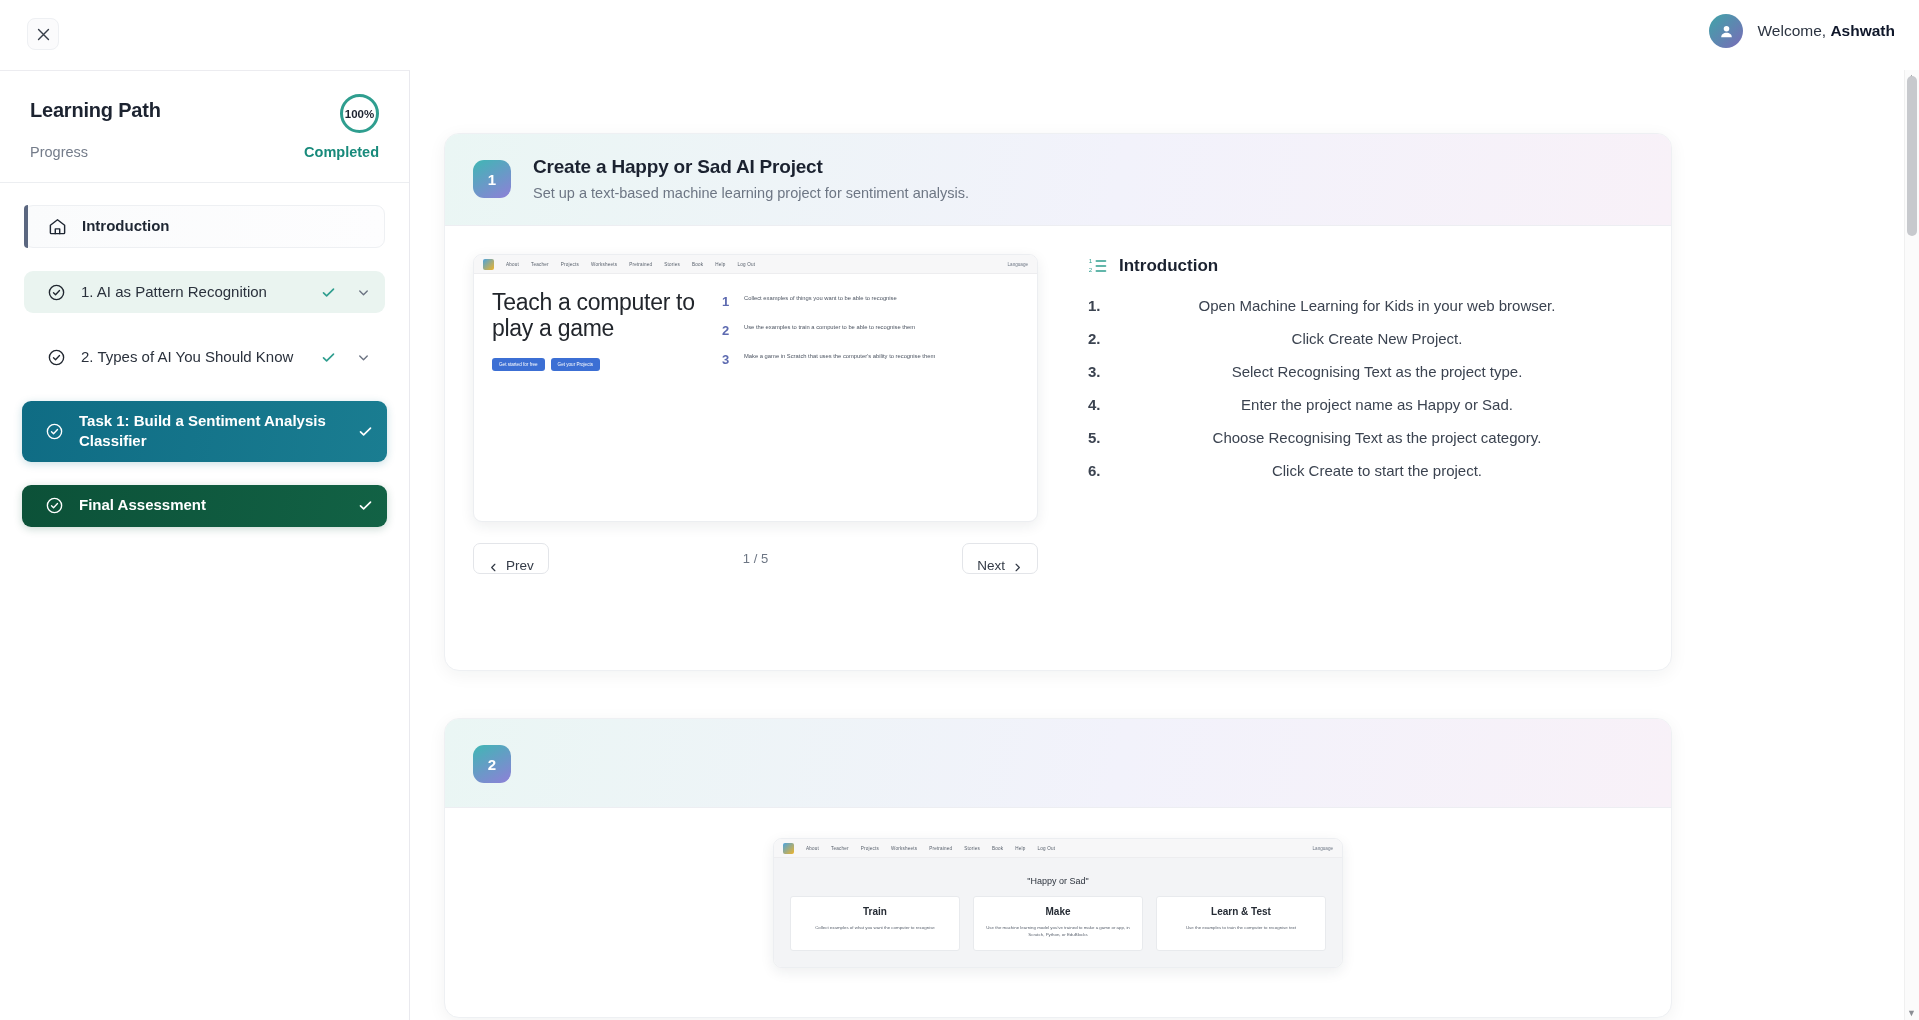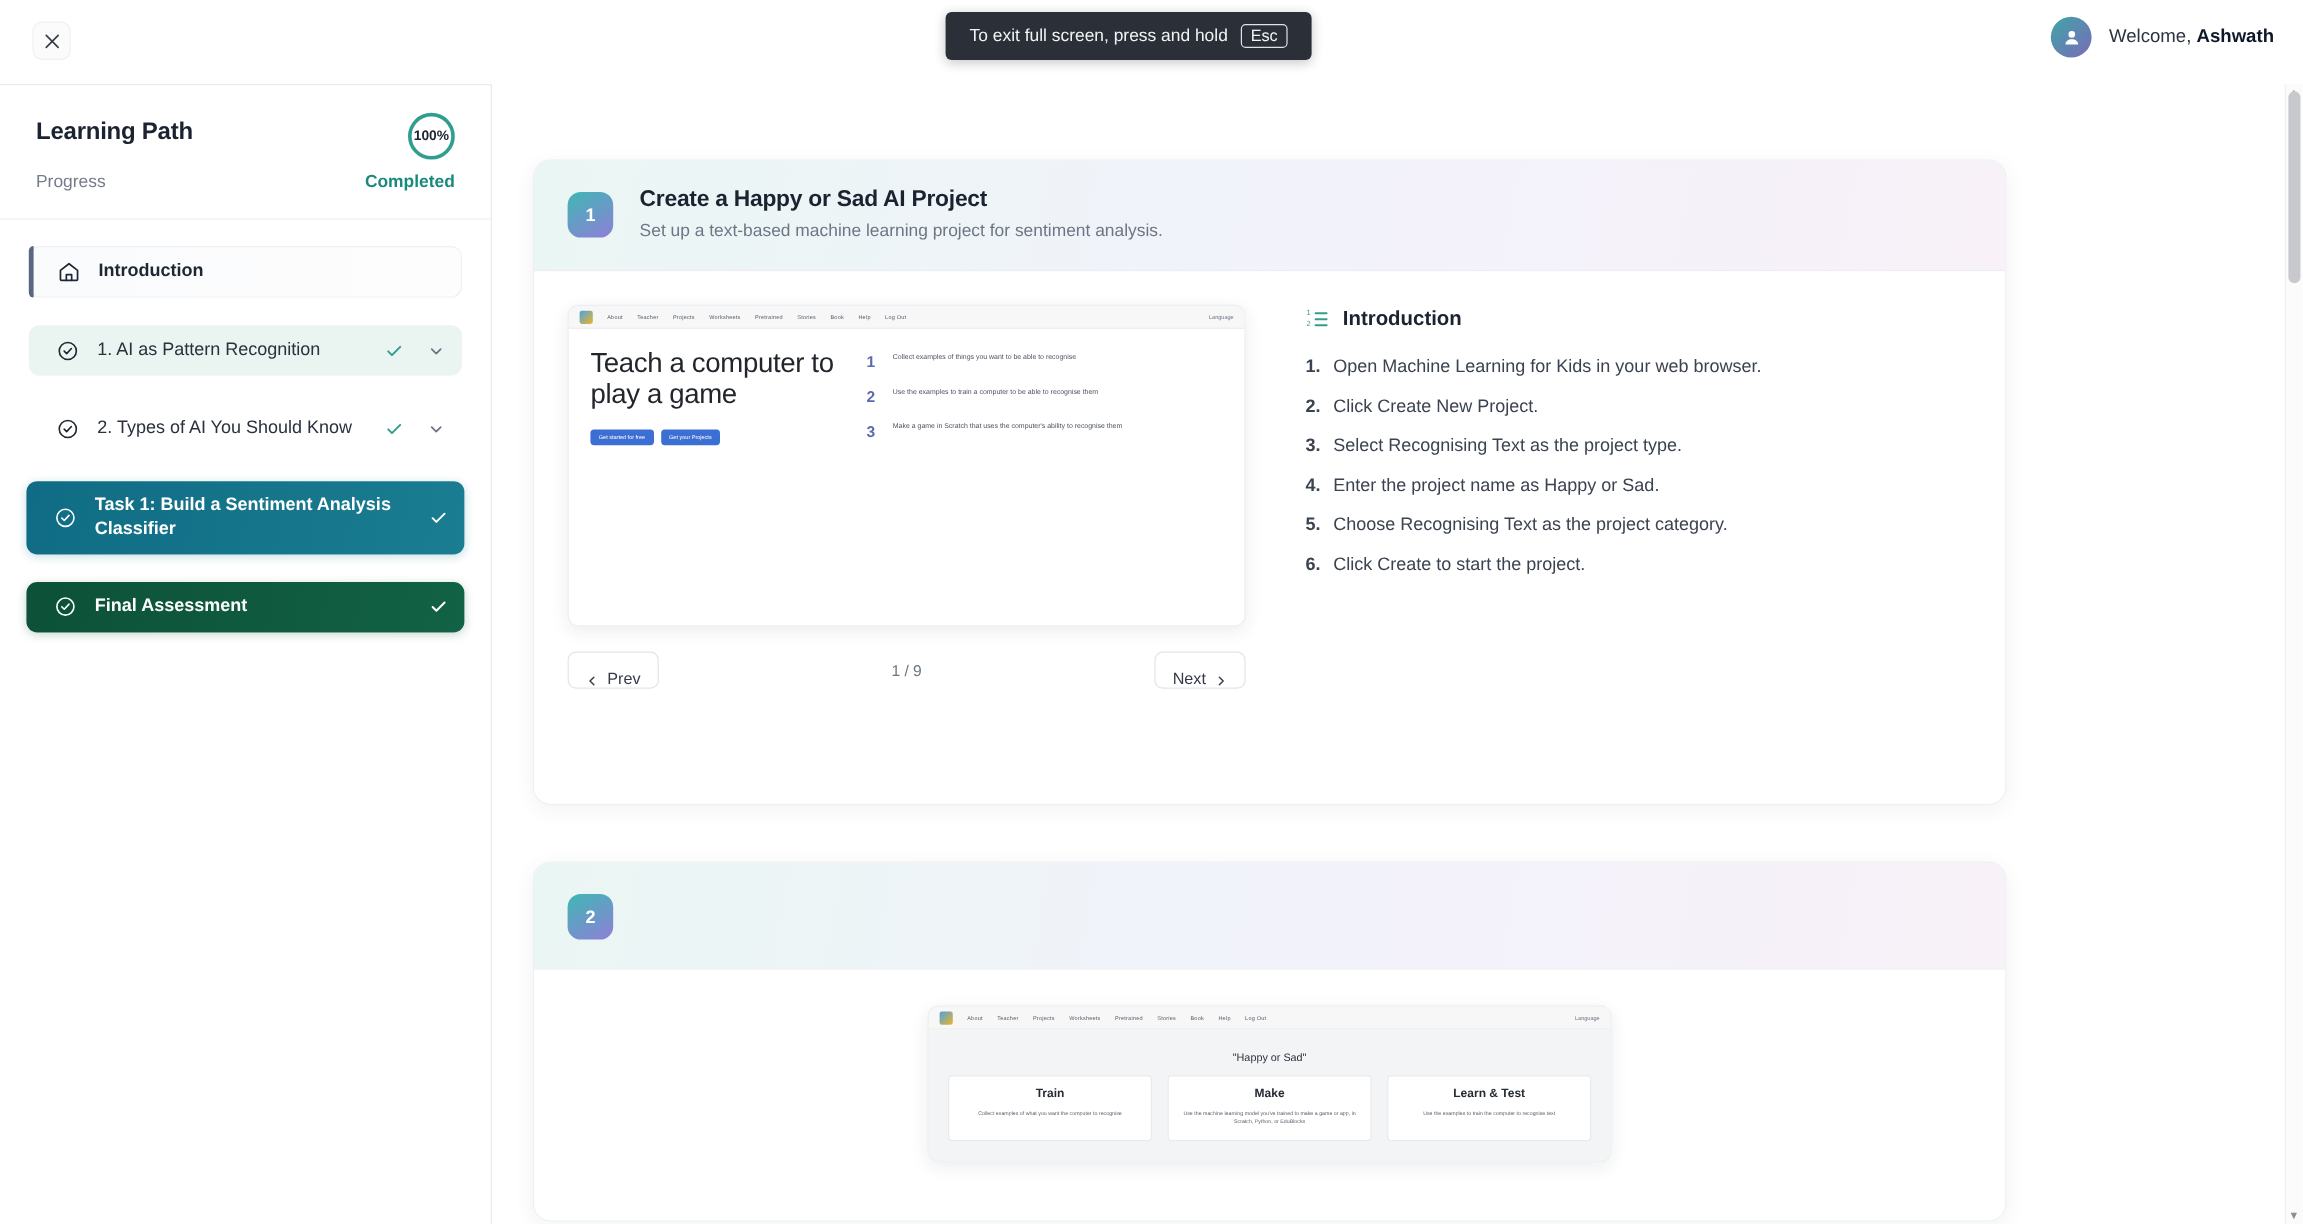--- a/index.html
+++ b/index.html
@@ -199,21 +199,21 @@
     height: 31px; padding: 0 14px;
     border: 1px solid #e3e5e9; border-radius: 7px;
     background: #fff; font-size: 13.5px; color: #343b47; cursor: pointer;
   }
   .counter { font-size: 13px; color: #6d7684; }
 
   
   .instr { flex: 1; padding-left: 50px; padding-top: 2px; }
   .instr-head { display: flex; align-items: center; gap: 11px; margin-bottom: 20px; }
   .instr-head h3 { font-size: 17px; font-weight: 700; color: #1b2230; }
-  .instr ol { list-style: none; counter-reset: i; }
+  .instr ol { list-style: none; counter-reset: i; text-align: center; }
   .instr li {
     counter-increment: i; font-size: 15px; color: #3b4350;
     margin-bottom: 13.5px; padding-left: 23px; position: relative; line-height: 1.3;
   }
   .instr li::before {
     content: counter(i) "."; position: absolute; left: 0;
     font-weight: 700; color: #3b4350;
   }
 
   
@@ -233,24 +233,20 @@
 </head>
 <body>
 
 <div class="topbar">
   <div class="close-btn">
     <svg width="17" height="17" viewBox="0 0 24 24" fill="none" stroke="#383f4a" stroke-width="2" stroke-linecap="round">
       <path d="M5 5 L19 19 M19 5 L5 19"></path>
     </svg>
   </div>
 
-  <div class="fs-toast">
-    <span>To exit full screen, press and hold</span>
-    <span class="fs-key">Esc</span>
-  </div>
 
   <div class="welcome">
     <div class="avatar">
       <svg width="17" height="17" viewBox="0 0 24 24" fill="#ffffff">
         <circle cx="12" cy="8" r="3.9"></circle>
         <path d="M4.5 20c0-4.1 3.4-6.4 7.5-6.4s7.5 2.3 7.5 6.4z"></path>
       </svg>
     </div>
     <div class="welcome-text">
       <span>Welcome,</span>
@@ -408,21 +404,21 @@
           </div>
         </div>
 
         <div class="slide-controls">
           <div class="pill">
             <svg width="11" height="11" viewBox="0 0 24 24" fill="none" stroke="#343b47" stroke-width="2.6" stroke-linecap="round" stroke-linejoin="round">
                 <path d="M15 5l-7 7 7 7"></path>
               </svg>
             <span>Prev</span>
           </div>
-          <div class="counter">1 / 9</div>
+          <div class="counter">1 / 5</div>
           <div class="pill">
             <span>Next</span>
             <svg width="11" height="11" viewBox="0 0 24 24" fill="none" stroke="#343b47" stroke-width="2.6" stroke-linecap="round" stroke-linejoin="round">
                 <path d="M9 5l7 7-7 7"></path>
               </svg>
           </div>
         </div>
       </div>
 
       <div class="instr">

